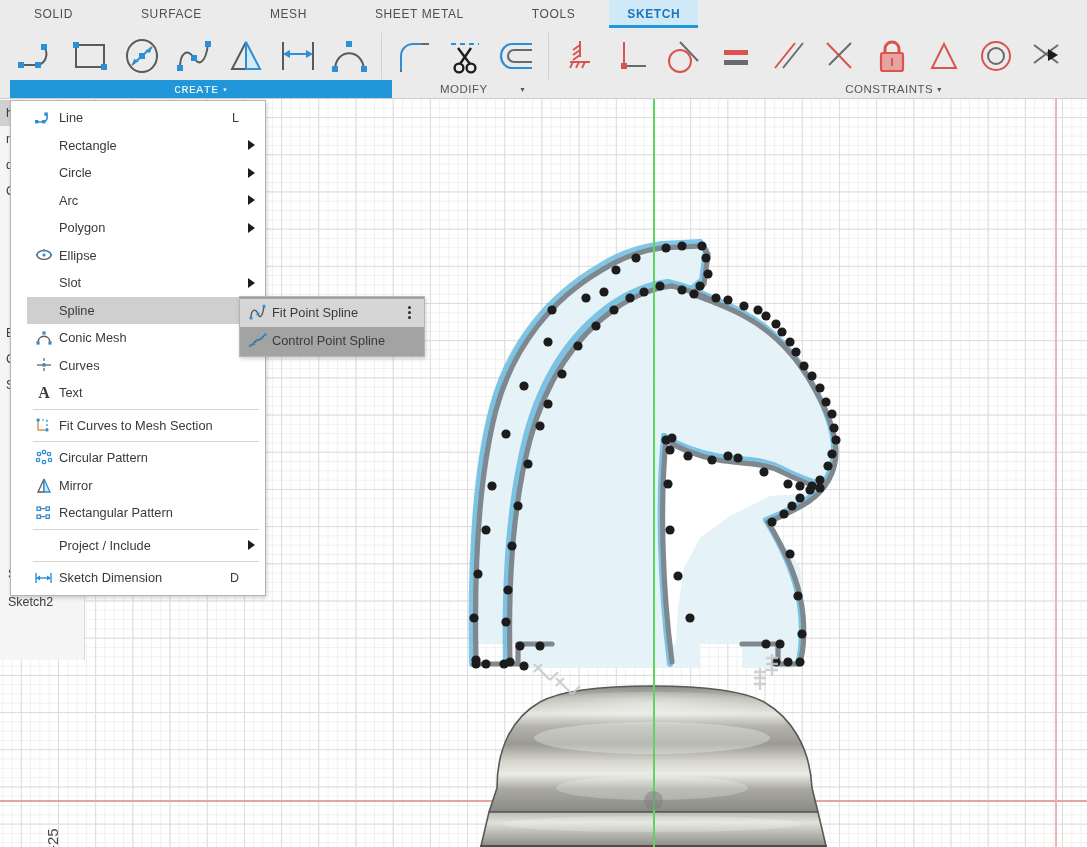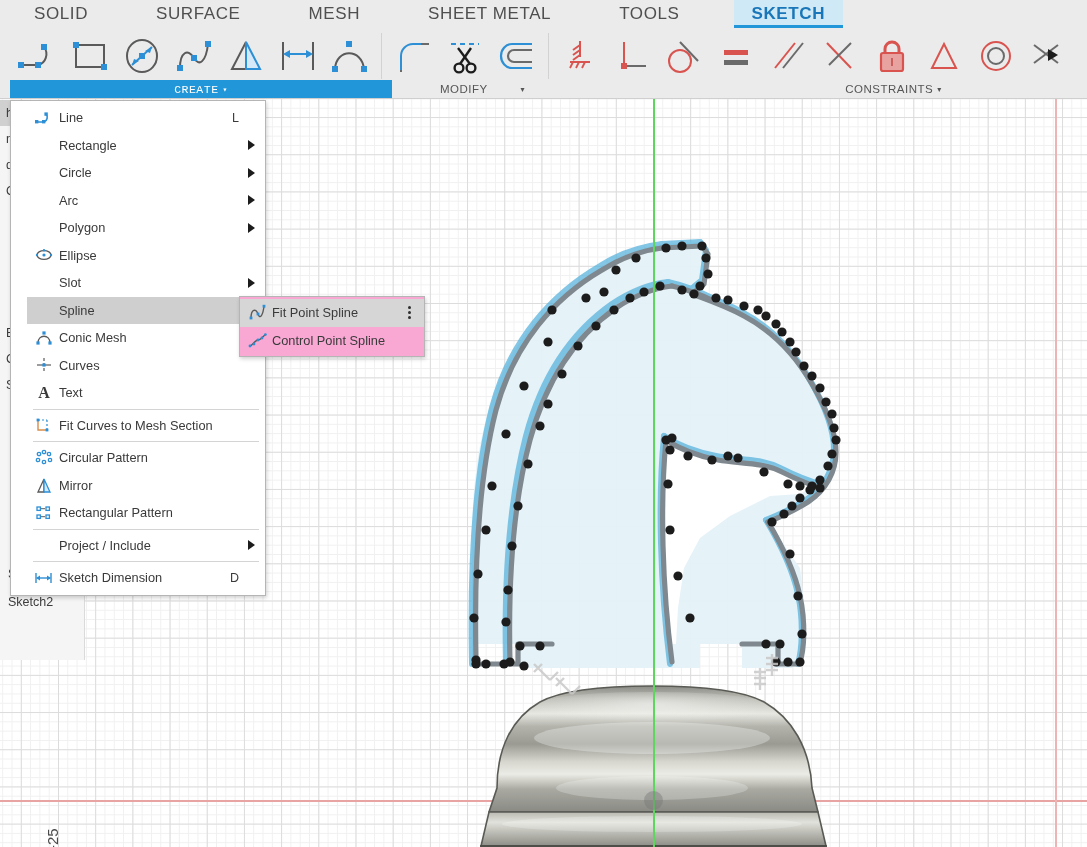--- a/index.html
+++ b/index.html
@@ -73,21 +73,21 @@
     background: #ebebeb;
     border-bottom: 1px solid #cfcfcf;
   }
   #tabbar {
     position: absolute; left: 0; top: 0; width: 1087px; height: 28px;
     display: flex; align-items: stretch;
   }
   .tab {
     display: flex; align-items: center; justify-content: center;
     padding: 0 18px;
-    font-size: 17px; letter-spacing: 0.6px;
+    font-size: 12px; letter-spacing: 0.6px;
     color: #4f4f4f;
     position: relative;
     cursor: default;
   }
   .tab.first { margin-left: 16px; }
   .tab.active {
     background: #cfe9f7;
     color: #1976b8;
     font-weight: bold;
   }
@@ -182,21 +182,21 @@
     border-left: 7px solid #1c1c1c;
     border-top: 5px solid transparent;
     border-bottom: 5px solid transparent;
   }
   .mi-sep { height: 1px; background: #d4d4d4; margin: 2px 6px; }
 
   
   #spline-submenu {
     position: absolute; left: 239px; top: 296px;
     width: 184px;
-    background: #f9a8d4;
+    background: #a3a3a3;
     border: 1px solid #b5b5b5;
     box-shadow: 1px 2px 4px rgba(0,0,0,0.18);
     padding: 2px 0;
     z-index: 50;
   }
   .smi {
     height: 27.5px; display: flex; align-items: center;
     font-size: 12.8px; color: #3a3a3a; cursor: default;
   }
   .smi.hl { background: #d6d6d6; }
@@ -470,21 +470,21 @@
         </div>
       <div class="tab" style="margin-left:32px">
           <span>MESH</span>
         </div>
       <div class="tab" style="margin-left:32px">
           <span>SHEET METAL</span>
         </div>
       <div class="tab" style="margin-left:32px">
           <span>TOOLS</span>
         </div>
-      <div class="tab active" style="margin-left:36px">
+      <div class="tab active" style="margin-left:16px">
           <span>SKETCH</span>
         </div>
     </div>
 
     <div id="toolrow">
       <div class="tool-group" style="margin-left:12px">
 
         <div class="tool-btn">
           <svg width="44" height="34" viewBox="0 0 44 34">
             <path d="M6 26 L22 26 A10 11 0 0 0 28 8" fill="none" stroke="#5a5a5a" stroke-width="2"></path>

